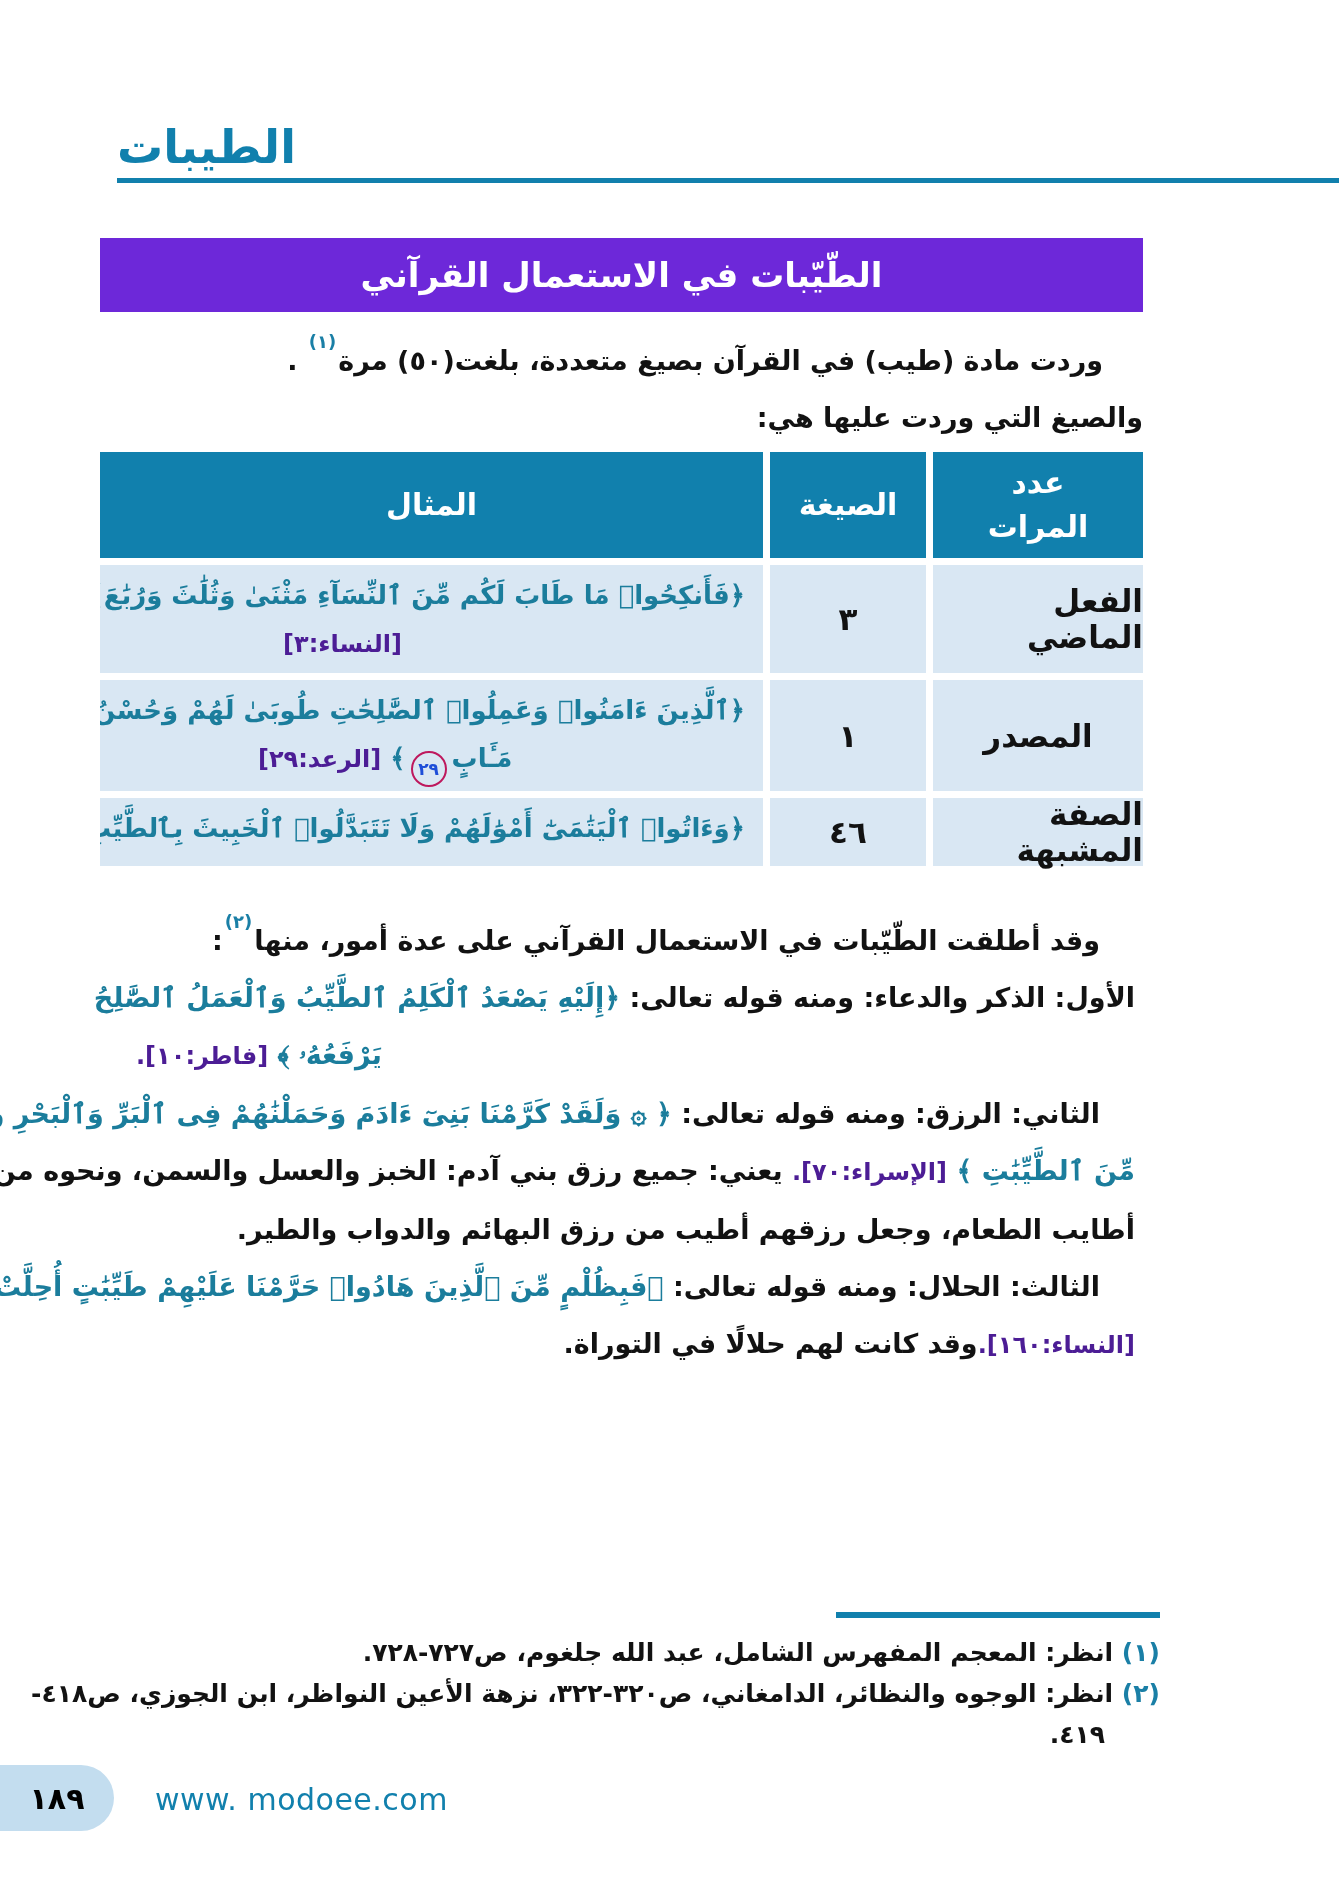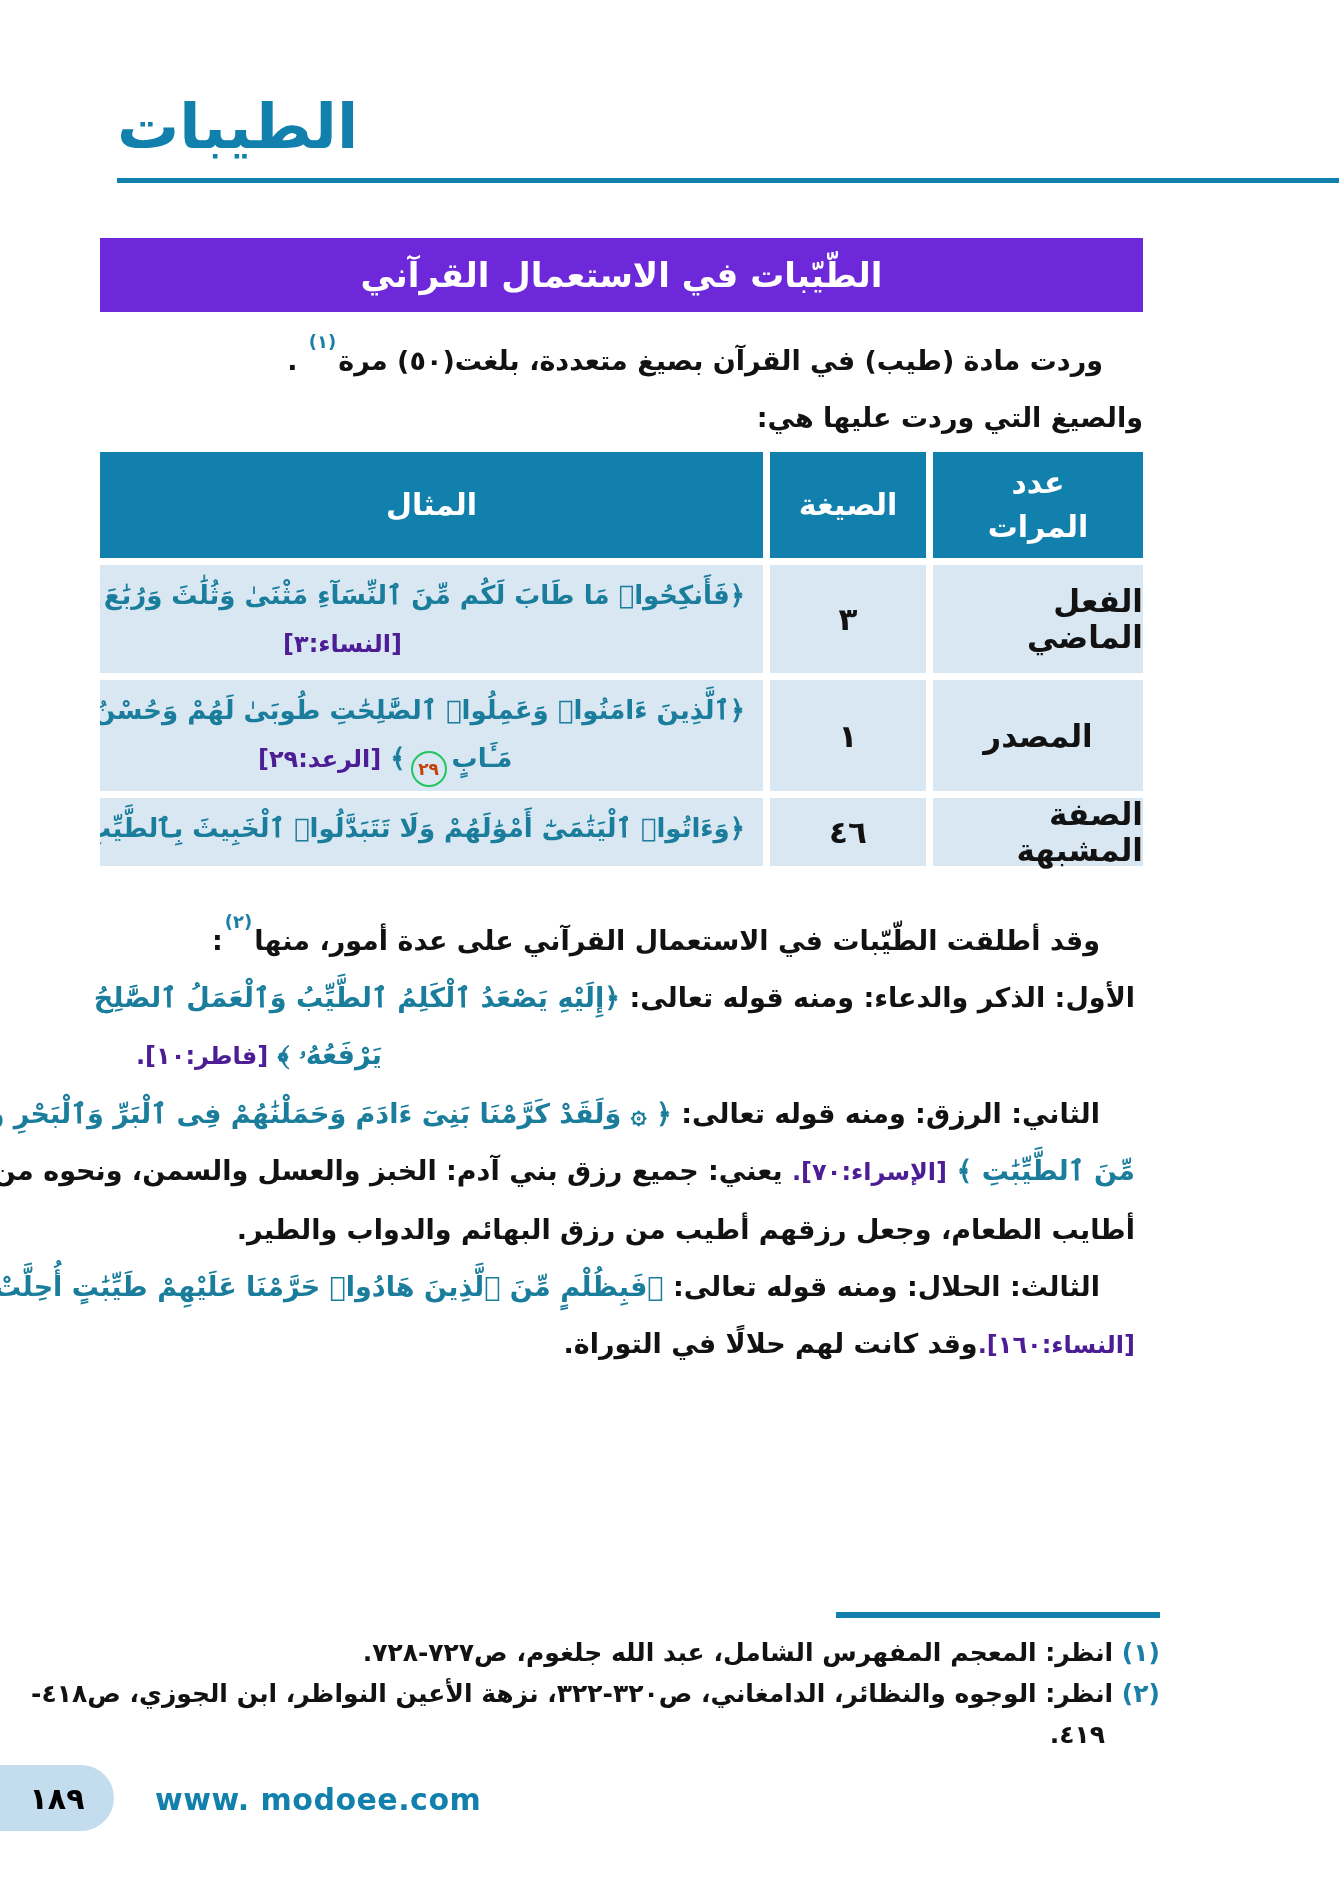--- a/index.html
+++ b/index.html
@@ -3,21 +3,21 @@
 <meta charset="utf-8">
 <style>
   * { margin:0; padding:0; box-sizing:border-box; }
   body { background:#e8e8e8; font-family:"DejaVu Sans", sans-serif; }
   #page {
     position:relative; width:1339px; height:1890px; background:#ffffff;
     margin:0 auto; overflow:hidden; font-weight:bold; color:#121212;
   }
   
   .page-header-title {
-    position:absolute; left:117px; top:94px; font-size:62px; line-height:66px;
+    position:absolute; left:117px; top:114px; font-size:46px; line-height:66px;
     color:#1180ad; direction:rtl;
   }
   .header-rule {
     position:absolute; left:117px; top:178px; width:1222px; height:5px; background:#1180ad;
   }
   
   .banner {
     position:absolute; left:100px; top:238px; width:1043px; height:74px;
     background:#6d28d9; color:#ffffff; font-size:34px; line-height:74px;
     text-align:center; direction:rtl;
@@ -53,23 +53,23 @@
   .qtable .example {
     padding:6px 18px; font-size:26px; line-height:48px; text-align:right;
     direction:rtl; overflow:hidden;
   }
   .verse { color:#1b7d9c; }
   .ref { color:#4c1d95; font-size:24px; }
   .ex-line { white-space:nowrap; }
   .ex-line.ref-line1 { text-align:left; padding-left:165px; }
   .ex-line.cont2 { text-align:left; padding-left:140px; }
   .ayah-badge {
-    display:inline-flex; width:36px; height:36px; border:2px solid #22c55e;
+    display:inline-flex; width:36px; height:36px; border:2px solid #be185d;
     border-radius:50%; align-items:center; justify-content:center;
-    font-size:17px; color:#c2410c; margin:0 5px; vertical-align:-8px;
+    font-size:17px; color:#1d4ed8; margin:0 5px; vertical-align:-8px;
   }
   
   .bodytext {
     position:absolute; left:92px; top:905px; width:1043px; direction:rtl;
     font-size:27px; line-height:57px;
   }
   .bodytext .line { text-align:right; white-space:nowrap; }
   .bodytext .line.indent { padding-right:35px; }
   .bodytext .line.tail-left { text-align:left;margin-left:44px; }
   .bodytext .line.centered { text-align:right; white-space:normal; }
@@ -85,21 +85,21 @@
   .footnotes .fn-cont { padding-left:0; padding-right:55px; }
   .fn-marker { color:#1a7fa6; }
   
   .page-tab {
     position:absolute; left:0; top:1765px; width:114px; height:66px;
     background:#c3ddef; border-radius:0 33px 33px 0;
     display:flex; align-items:center; justify-content:center;
     color:#000000; font-size:30px; direction:rtl;
   }
   .site-link {
-    position:absolute; left:155px; top:1782px; font-size:30px; font-weight:700;
+    position:absolute; left:155px; top:1782px; font-size:30px; font-weight:400;
     color:#1180ad; direction:ltr; letter-spacing:0.5px; text-decoration:none; cursor:pointer;
   }
 </style>
 </head>
 <body>
 
 <div id="page">
 
   <div class="page-header-title">الطيبات</div>
   <div class="header-rule"></div>

